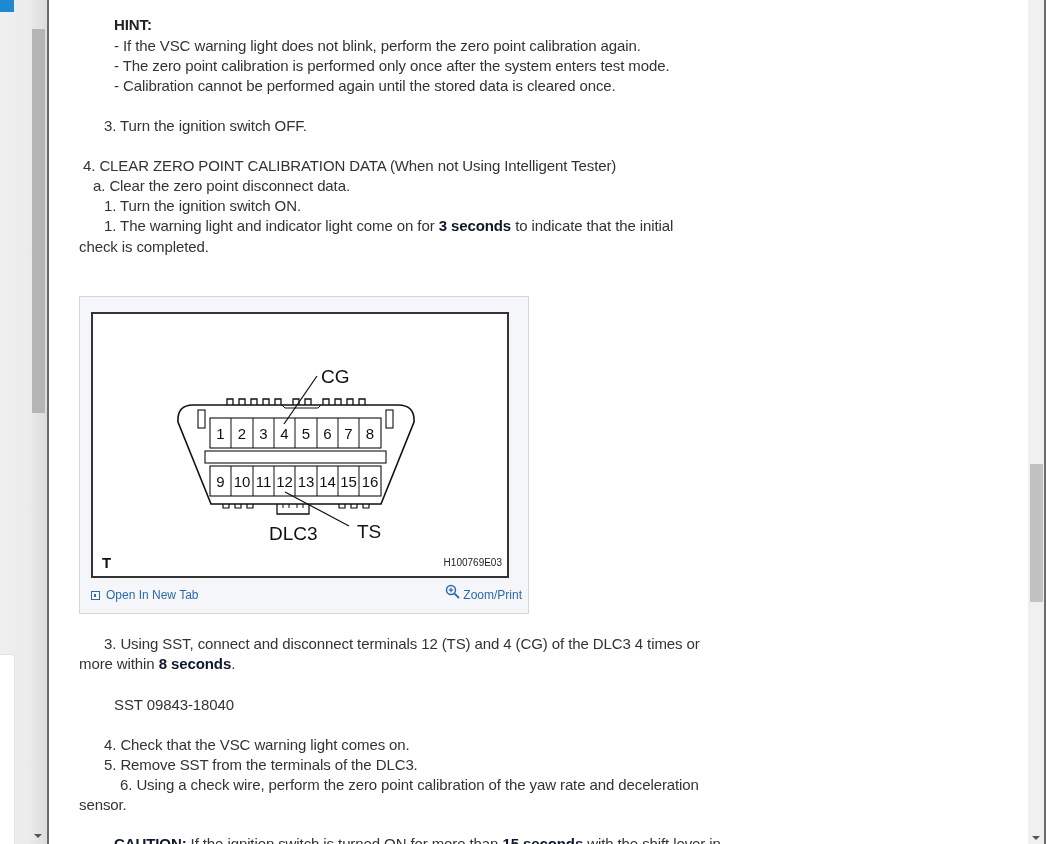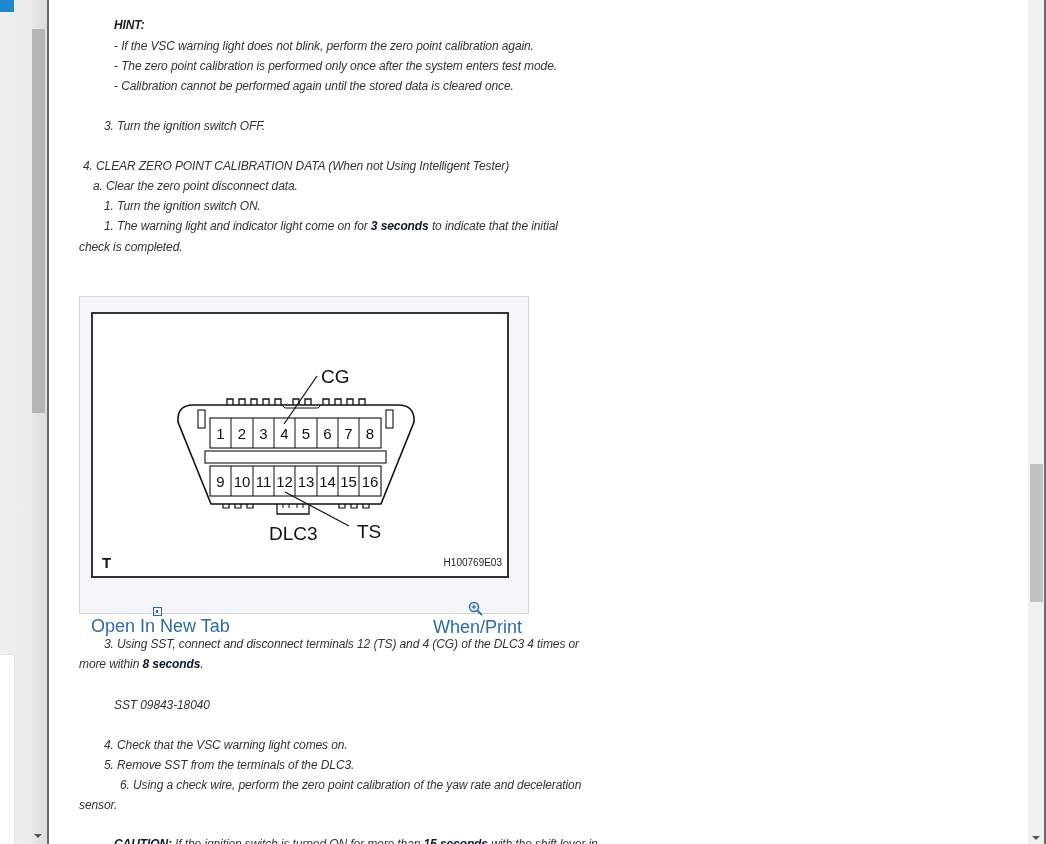--- a/index.html
+++ b/index.html
@@ -44,42 +44,41 @@
   }
   .right-scroll-down {
     position: absolute; left: 4px; top: 836px; width: 0; height: 0;
     border-left: 4px solid transparent; border-right: 4px solid transparent;
     border-top: 4px solid #555;
   }
   .right-border {
     position: absolute; left: 1044px; top: 0; width: 2px; height: 844px; background: #6b6b6b;
   }
   .line {
-    position: absolute; font-size: 12px; line-height: 20px; white-space: nowrap; color: #333;
+    position: absolute; font-size: 15px; line-height: 20px; white-space: nowrap; color: #333;
     letter-spacing: -0.1px;
-    font-style: italic;
   }
   .line b { font-weight: bold; color: #0f172a; }
   
   .figure {
     position: absolute; left: 79px; top: 296px; width: 450px; height: 318px;
     background: #f4f6f9; border: 1px solid #d6d6d6; box-sizing: border-box;
   }
   .figure-inner {
     position: absolute; left: 11px; top: 15px; width: 418px; height: 266px;
     background: #ffffff; border: 2px solid #333; box-sizing: border-box;
   }
   .fig-letter { position: absolute; left: 9px; top: 240px; font-size: 15px; font-weight: bold; color:#111; }
   .fig-code { position: absolute; right: 5px; top: 243px; font-size: 10px; color: #222; }
   .fig-footer {
     position: absolute; left: 0; right: 0; top: 286px; height: 30px;
   }
   .fig-link {
-    position: absolute; top: 24px; font-size: 18px; color: #2d6aa8; cursor: pointer;
-    display: flex; align-items: center; flex-direction: column;
+    position: absolute; top: 5px; font-size: 12px; color: #2d6aa8; cursor: pointer;
+    display: flex; align-items: center;
   }
   .fig-link.open { left: 11px; }
   .fig-link.zoom { right: 6px; }
   .icon-open {
     width: 9px; height: 9px; border: 1.5px solid #2d6aa8; box-sizing: border-box; margin-right: 6px;
     position: relative;
   }
   .icon-open::after {
     content: ""; position: absolute; left: 2px; top: 2px; width: 2px; height: 3px; background: #2d6aa8;
   }
@@ -184,21 +183,21 @@
         <span class="icon-open"></span>
         <span>Open In New Tab</span>
       </div>
       <div class="fig-link zoom">
         <svg width="16" height="16" viewBox="0 0 16 16" style="margin-right:2px; margin-top:-6px;">
           <circle cx="6" cy="6" r="4.5" fill="none" stroke="#2d6aa8" stroke-width="1.5"></circle>
           <line x1="9.3" y1="9.3" x2="14" y2="14" stroke="#2d6aa8" stroke-width="1.8"></line>
           <line x1="3.8" y1="6" x2="8.2" y2="6" stroke="#2d6aa8" stroke-width="1.2"></line>
           <line x1="6" y1="3.8" x2="6" y2="8.2" stroke="#2d6aa8" stroke-width="1.2"></line>
         </svg>
-        <span>When/Print</span>
+        <span>Zoom/Print</span>
       </div>
     </div>
   </div>
 
   <div class="line" style="left:104px; top:634px;">3. Using SST, connect and disconnect terminals 12 (TS) and 4 (CG) of the DLC3 4 times or</div>
   <div class="line" style="left:79px; top:654px;"><span>more within </span><b>8 seconds</b><span>.</span></div>
 
   <div class="line" style="left:114px; top:695px;">SST 09843-18040</div>
 
   <div class="line" style="left:104px; top:735px;">4. Check that the VSC warning light comes on.</div>

